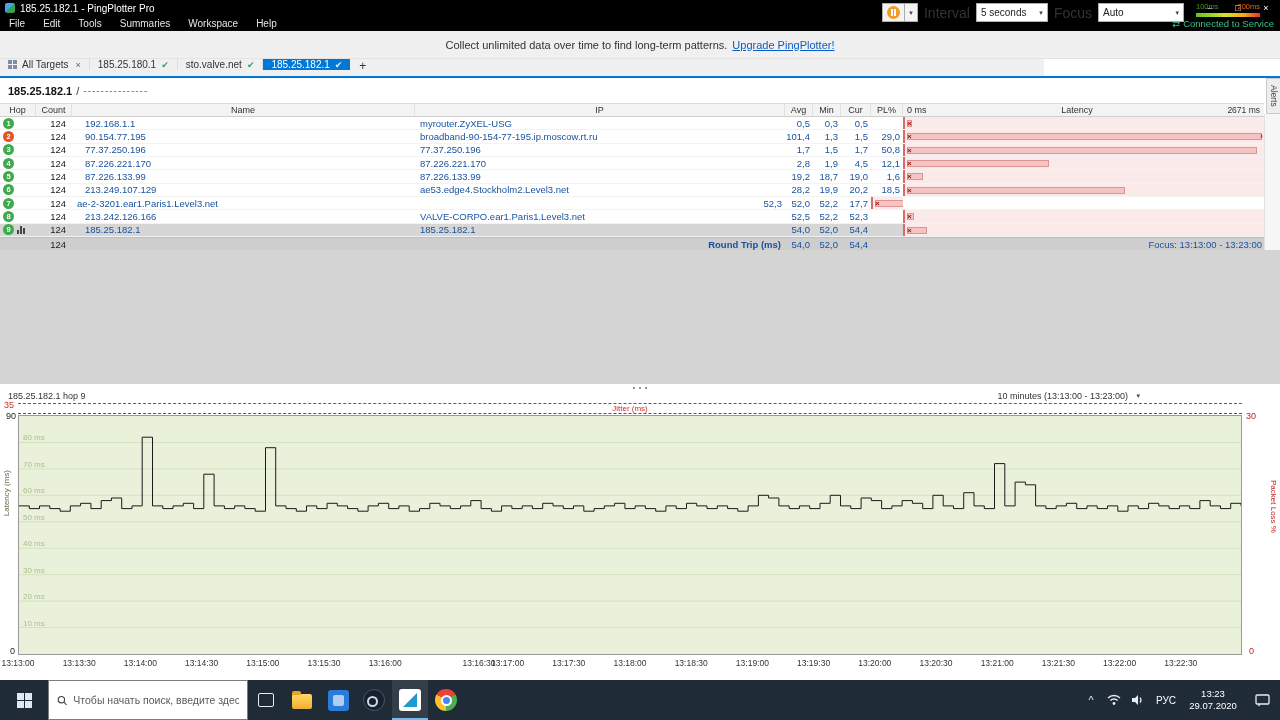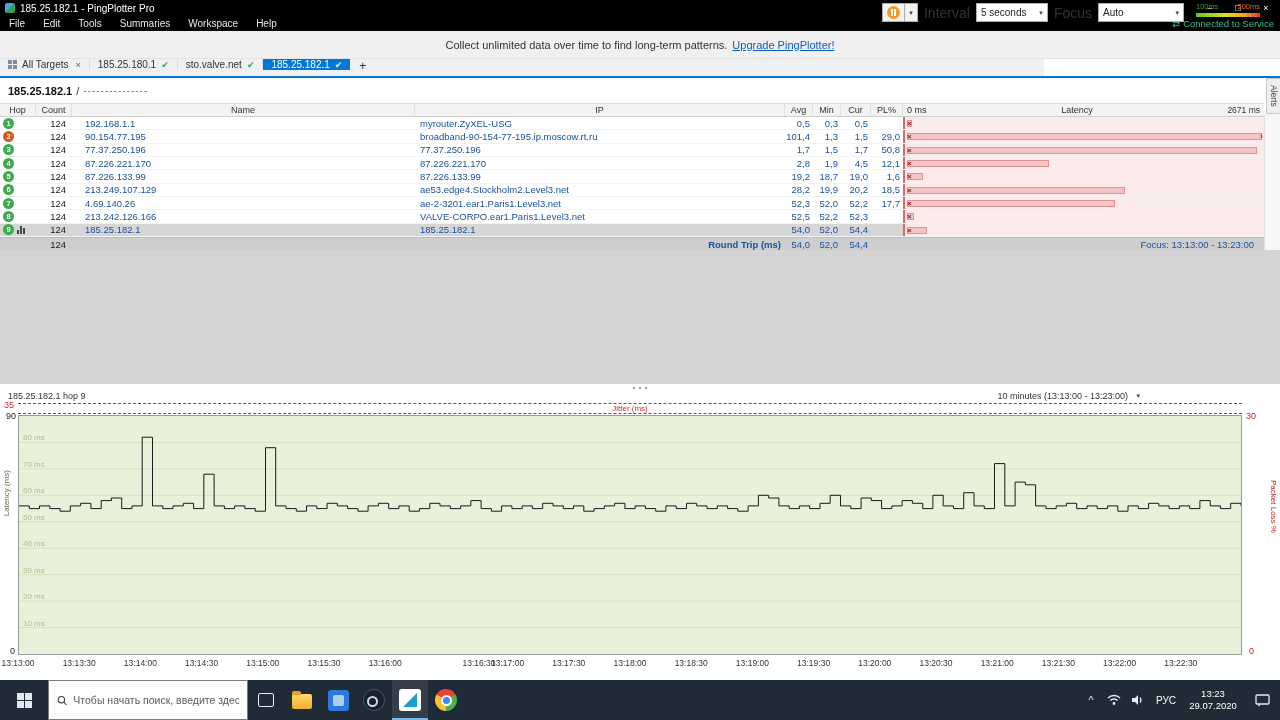--- a/index.html
+++ b/index.html
@@ -67,21 +67,21 @@
   .c.count{justify-content:flex-end;padding-right:6px;color:#222}
   .c.ip{padding-left:13px}
   .c.name{padding-left:5px}
   .c.num{justify-content:flex-end;padding-right:3px}
   .c.lat{position:relative;background:#fbeaea;border-left:2px solid #d96a6a;display:block}
   .latbar{position:absolute;left:2px;top:3px;height:7px;background:#f6c3c3;border:1px solid #dc9494}
   .latmarker{position:absolute;left:2px;top:0;color:#9e0b0b;font-size:8px;line-height:13px;z-index:2;font-weight:bold}
   .latoverflow{position:absolute;right:1px;top:0;color:#d81a1a;font-size:9px;line-height:13px;font-weight:bold}
   .tfoot{position:absolute;top:237px;left:0;width:1280px;height:13px;background:#cecece;font-size:9.5px;align-items:center;color:#17519e;border-top:1px solid #bdbdbd}
   .tfoot .c.rt{justify-content:flex-end;font-weight:bold;padding-right:4px}
-  .tfoot .c.focus{justify-content:flex-end;padding-right:26px}
+  .tfoot .c.focus{justify-content:flex-end;padding-right:18px}
   .right-gutter{position:absolute;left:1264px;top:114px;width:16px;height:136px;background:#f6f6f6;border-left:1px solid #e0e0e0}
 
   .grayfill{position:absolute;top:250px;left:0;width:1280px;height:134px;background:#d4d4d4}
   .splitter{position:absolute;top:384px;left:0;width:1280px;height:7px;background:#fff;display:flex;align-items:center;justify-content:center;gap:4px}
   .splitter i{width:2px;height:2px;background:#777;border-radius:50%}
 
   
   .tl-header{position:absolute;top:391px;left:0;width:1160px;height:12px;font-size:9px;color:#333}
   .tl-title{position:absolute;left:8px;top:0}
   .tl-range{position:absolute;right:32px;top:0}
@@ -336,21 +336,20 @@
       <span class="latmarker">×</span>
 
     </div>
   </div>
     <div class="trow grid9">
     <div class="c hop">
       <span class="badge" style="background: rgb(62, 169, 78);">7</span>
 
     </div>
     <div class="c count">124</div>
-    <div class="c ip">4.69.140.26</div>
     <div class="c name">ae-2-3201.ear1.Paris1.Level3.net</div>
     <div class="c num">52,3</div>
     <div class="c num">52,0</div>
     <div class="c num">52,2</div>
     <div class="c num">17,7</div>
     <div class="c lat">
       <span class="latbar" style="width: 207.675px;"></span>
       <span class="latmarker">×</span>
 
     </div>

